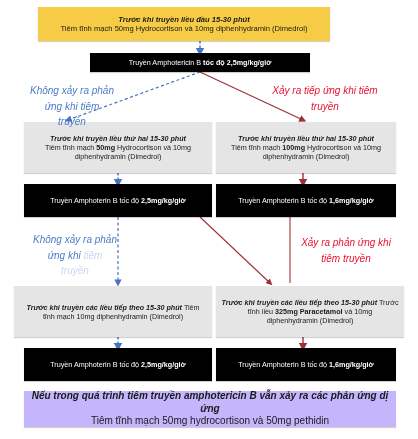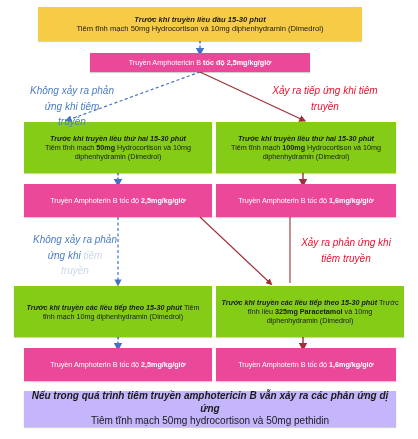--- a/index.html
+++ b/index.html
@@ -18,24 +18,24 @@
   }
   .node .ln{display:block;line-height:1.25;}
   .node .t1{font-style:italic;font-weight:bold;}
   .b{font-weight:bold;}
 
   
   .yellow-top{background:#F6CB45;color:#1a1a1a;font-size:7.6px;padding:3px 6px;}
   .yellow-bottom{background:#c4b5fd;color:#1a1a1a;font-size:10px;padding:3px 6px;}
 
   
-  .orange{background:#84cc16;color:#1a1a1a;font-size:7.2px;padding:3px 5px;}
+  .orange{background:#e5e5e5;color:#1a1a1a;font-size:7.2px;padding:3px 5px;}
 
   
-  .blue{background:#ec4899;color:#ffffff;font-size:7.2px;padding:3px 5px;}
+  .blue{background:#000000;color:#ffffff;font-size:7.2px;padding:3px 5px;}
 
   
   .elabel{
     position:absolute;z-index:4;text-align:center;
     font-style:italic;font-size:10px;line-height:1.55;
   }
   .elabel.blue-lab{color:#4C7CC4;}
   .elabel.red-lab{color:#E8112D;}
   .elabel .faded{opacity:.30;}
 
@@ -69,21 +69,21 @@
     <line x1="118" y1="217" x2="118" y2="283" stroke="#4472C4" stroke-width="1.2" stroke-dasharray="3,2.5" marker-end="url(#ah-blue)"></line>
 
     <line x1="200" y1="217" x2="270" y2="283" stroke="#9E3039" stroke-width="1.1" marker-end="url(#ah-red)"></line>
 
     <line x1="290" y1="217" x2="290" y2="283" stroke="#9E3039" stroke-width="1.1"></line>
 
     <line x1="118" y1="337" x2="118" y2="347" stroke="#4472C4" stroke-width="1.4" stroke-dasharray="2.5,2" marker-end="url(#ah-blue)"></line>
     <line x1="303" y1="337" x2="303" y2="347" stroke="#9E3039" stroke-width="1.4" marker-end="url(#ah-red)"></line>
   </svg>
 
-  <div class="node yellow-top" style="left:38px;top:7px;width:324px;height:34px;">
+  <div class="node yellow-top" style="left:38px;top:7px;width:292px;height:34px;">
     <span class="ln t1">Trước khi truyền liều đầu 15-30 phút</span>
     <span class="ln">Tiêm tĩnh mạch 50mg Hydrocortison và 10mg diphenhydramin (Dimedrol)</span>
   </div>
 
   <div class="node blue" style="left:90px;top:53px;width:220px;height:19px;">
     <span class="ln"><span>Truyền Amphotericin B </span><span class="b">tốc độ 2,5mg/kg/giờ</span></span>
   </div>
 
   <div class="elabel blue-lab" style="left:30px;top:83px;width:84px;">
     <span class="ln">Không xảy ra</span>

